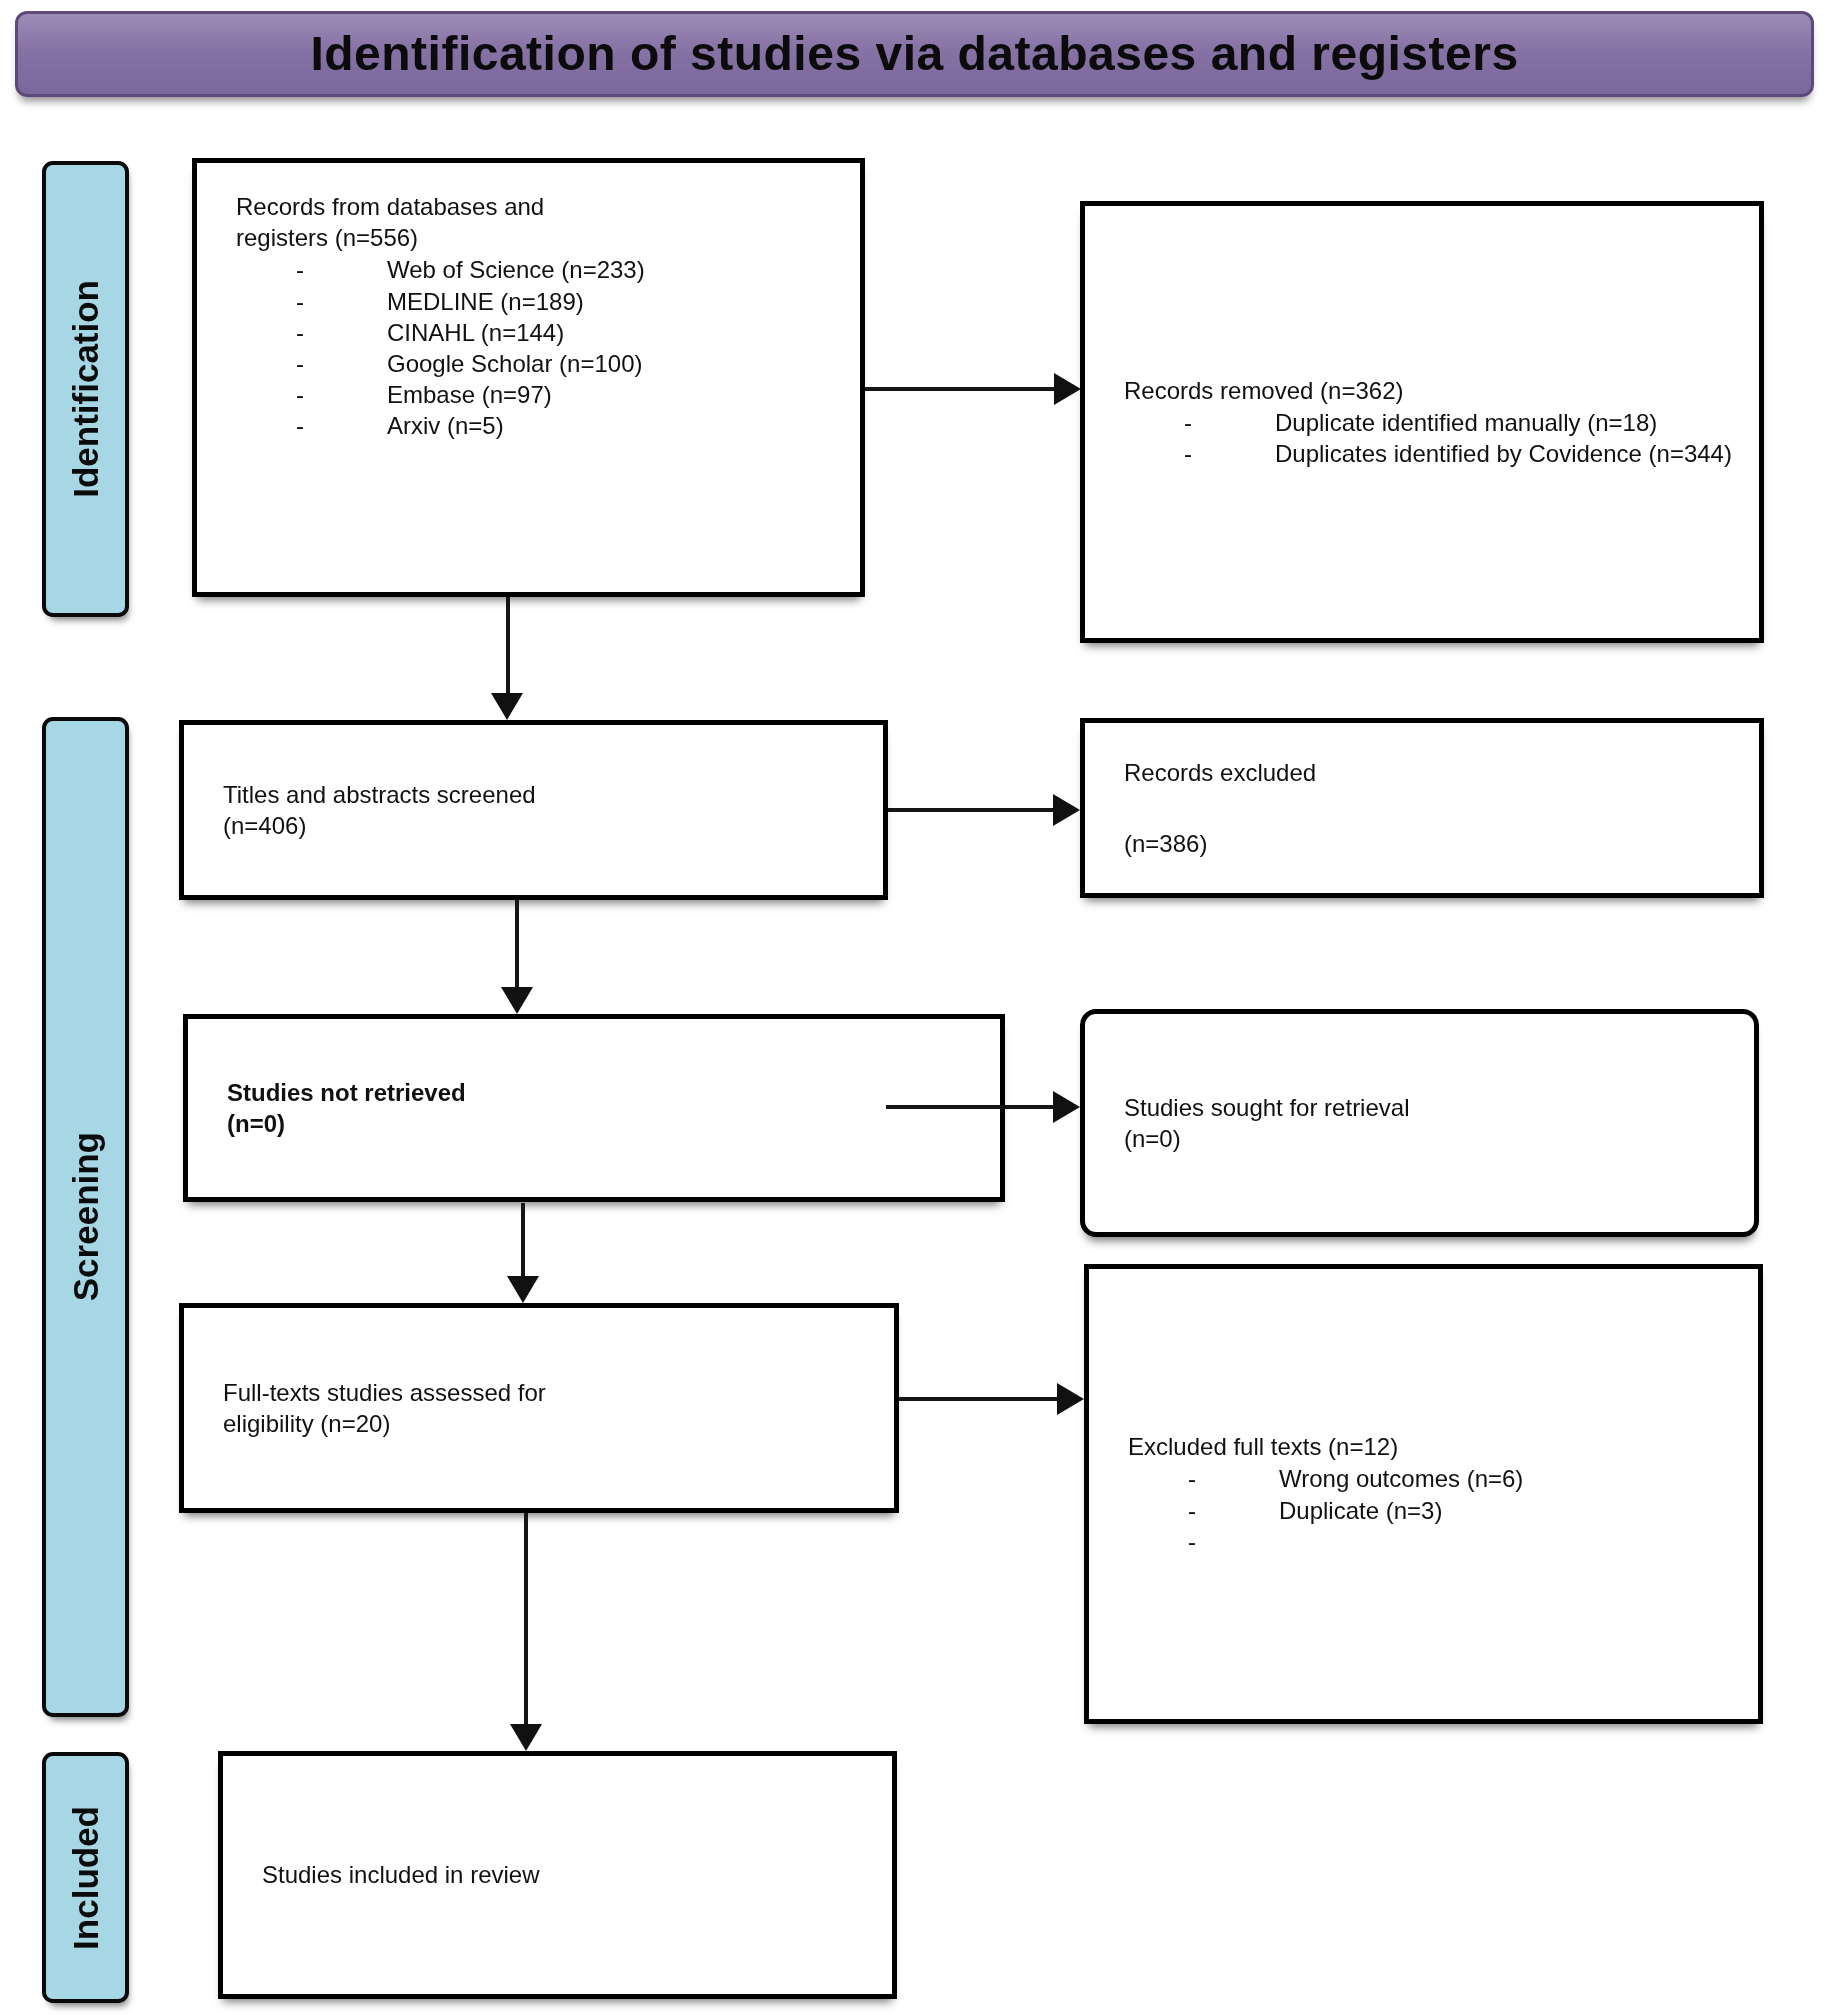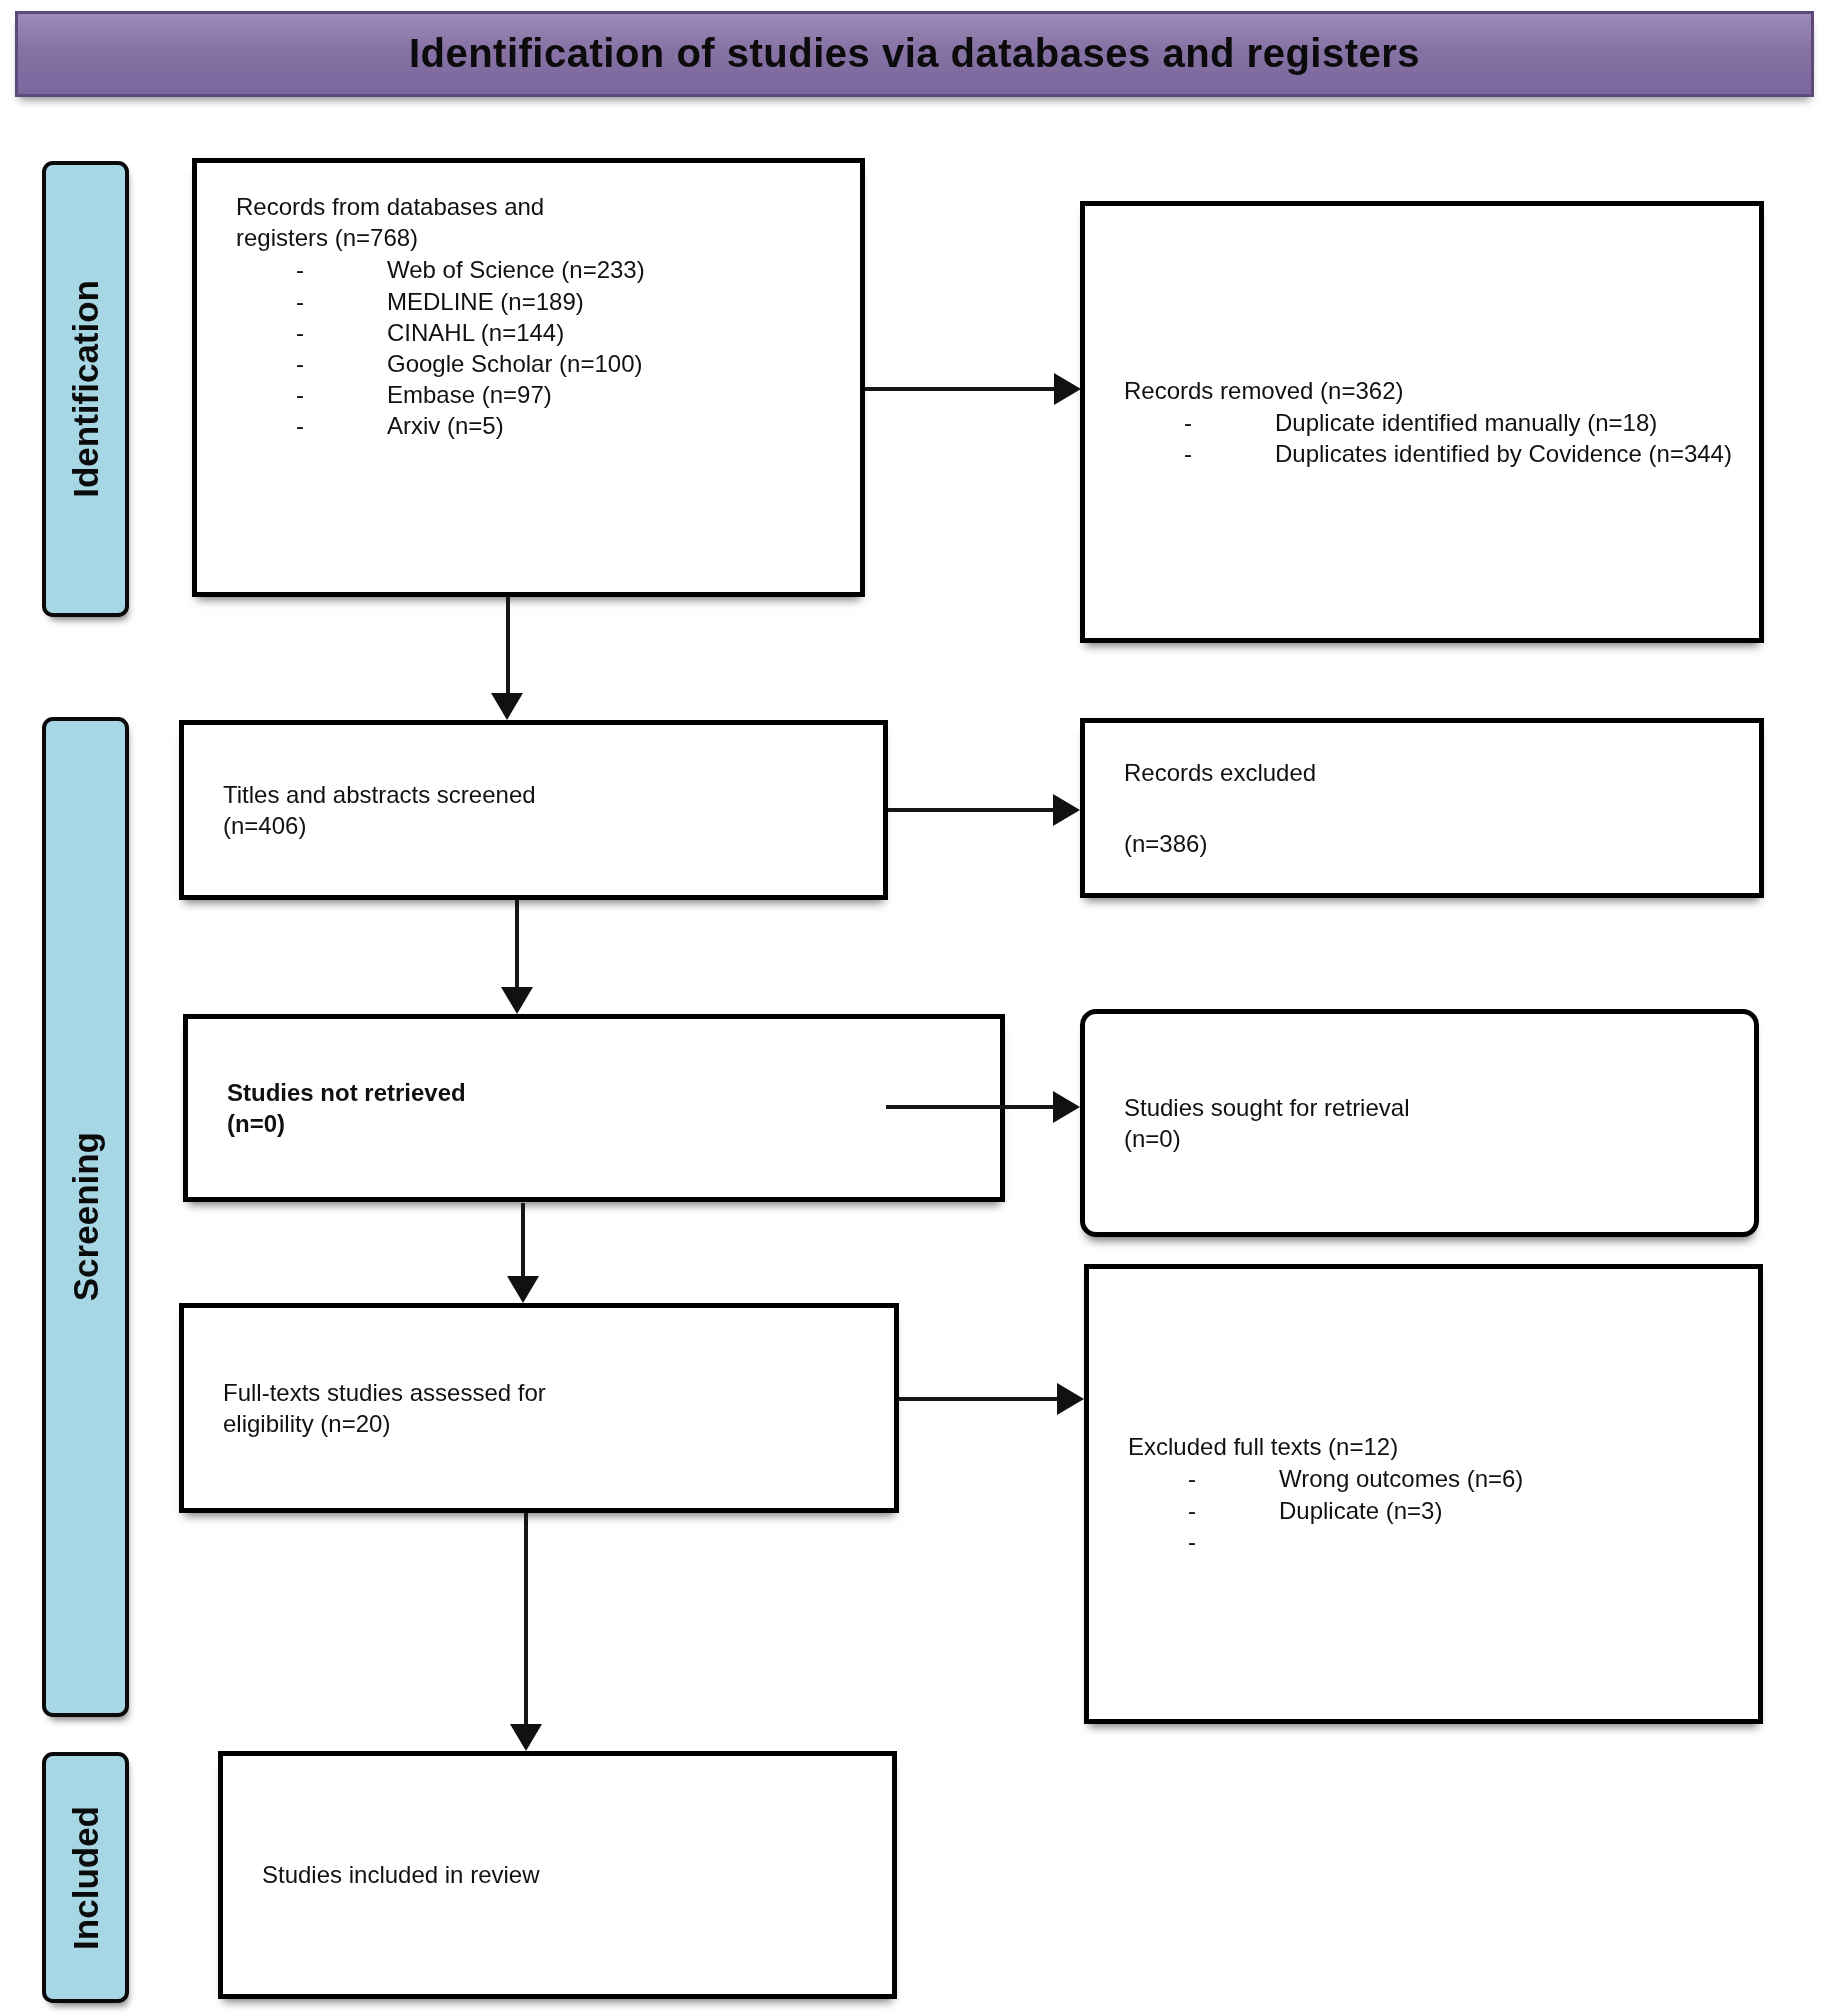--- a/index.html
+++ b/index.html
@@ -8,23 +8,23 @@
     width:1830px;height:2015px;
     background:#fff;
     font-family:"Liberation Sans", sans-serif;
     color:#111;
     overflow:hidden;
   }
   
   #banner{
     position:absolute;left:15px;top:10.8px;width:1793px;height:80px;
     background:linear-gradient(180deg,#9c8cb8 0%,#8672a4 45%,#7a679c 100%);
-    border:3.2px solid #5f497a;border-radius:0;
+    border:3.2px solid #5f497a;border-radius:12px;
     display:flex;align-items:center;justify-content:center;
-    font-size:40px;font-weight:bold;color:#0b0b0b;
+    font-size:48px;font-weight:bold;color:#0b0b0b;
     box-shadow:0 7.6px 8.6px -4.3px rgba(0,0,0,.45);
     letter-spacing:0.5px;
   }
   
   .stage{
     position:absolute;left:42px;width:87px;
     background:#a7d6e4;
     border:4.9px solid #0a0a0a;border-radius:10.8px;
     display:flex;align-items:center;justify-content:center;
     box-shadow:3.2px 6.5px 7.6px -4.3px rgba(0,0,0,.5);
@@ -73,21 +73,21 @@
   </div>
   <div class="stage" style="top:717px;height:1000px;">
     <span class="vtext">Screening</span>
   </div>
   <div class="stage" style="top:1752px;height:251px;">
     <span class="vtext">Included</span>
   </div>
 
   <div class="box top-align" style="left:192px;top:158px;width:673px;height:439px;">
     <span class="line">Records from databases and</span>
-    <span class="line">registers (n=768)</span>
+    <span class="line">registers (n=556)</span>
     <div class="bullets">
       <div class="bullet-row">
         <span class="bullet-dash">-</span>
         <span class="bullet-text">Web of Science (n=233)</span>
       </div>
       <div class="bullet-row">
         <span class="bullet-dash">-</span>
         <span class="bullet-text">MEDLINE (n=189)</span>
       </div>
       <div class="bullet-row">

